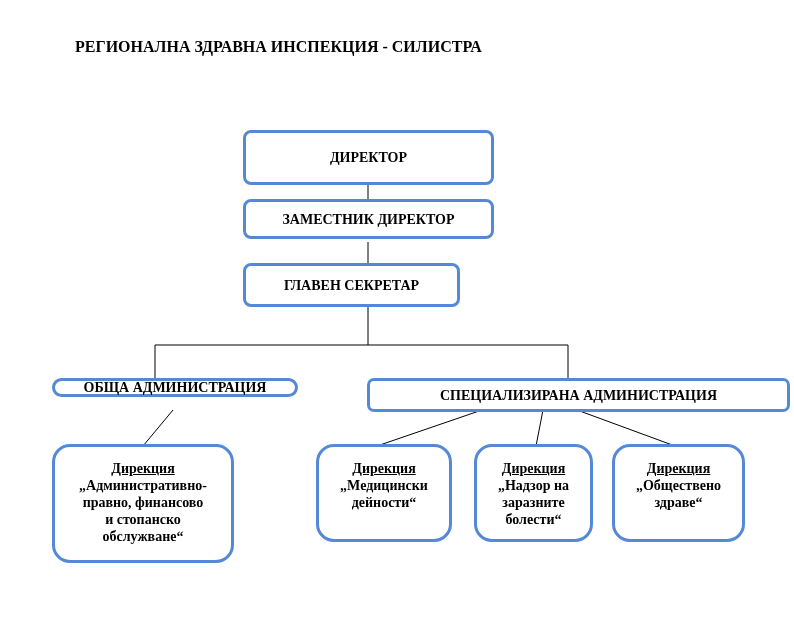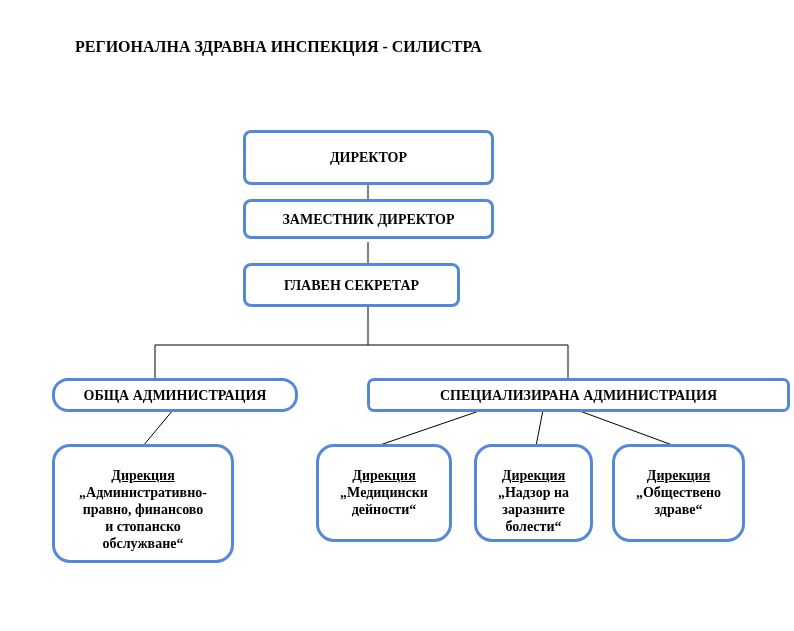--- a/index.html
+++ b/index.html
@@ -5,21 +5,21 @@
     html, body { margin: 0; padding: 0; background: #ffffff; }
     body { width: 794px; height: 631px; position: relative; overflow: hidden;
            font-family: "Liberation Serif", "DejaVu Serif", serif; color: #000; }
     .title { position: absolute; left: 75px; top: 38px; font-size: 16px; font-weight: bold;
              white-space: nowrap; letter-spacing: 0px; }
     .box { position: absolute; box-sizing: border-box; border: 3px solid #5589d8; background: #fff;
            display: flex; flex-direction: column; align-items: center; justify-content: center;
            text-align: center; font-weight: bold; font-size: 14px; line-height: 17px; }
     .box.top { border-radius: 8px; }
     .box.sm { border-radius: 7px; }
-    .box.dir { border-radius: 18px; justify-content: flex-start; padding-top: 20px; }
+    .box.dir { border-radius: 18px; justify-content: flex-start; padding-top: 13px; }
     .u { text-decoration: underline; }
     svg.lines { position: absolute; left: 0; top: 0; }
     svg.lines line { stroke: #000; stroke-width: 1; }
   </style>
 </head>
 <body>
 
 <div class="title">РЕГИОНАЛНА ЗДРАВНА ИНСПЕКЦИЯ - СИЛИСТРА</div>
 
 <svg class="lines" width="794" height="631">
@@ -38,21 +38,21 @@
 <div class="box top" style="left: 243px; top: 130px; width: 251px; height: 55px; border-color: rgb(85, 137, 216);">
   <span>ДИРЕКТОР</span>
 </div>
 <div class="box top" style="left: 243px; top: 199px; width: 251px; height: 40px; border-color: rgb(85, 137, 216);">
   <span>ЗАМЕСТНИК ДИРЕКТОР</span>
 </div>
 <div class="box top" style="left: 243px; top: 263px; width: 217px; height: 44px; border-color: rgb(85, 137, 216);">
   <span>ГЛАВЕН СЕКРЕТАР</span>
 </div>
 
-<div class="box sm" style="left: 52px; top: 378px; width: 246px; height: 34px; border-color: rgb(85, 137, 216); border-radius: 16px;">
+<div class="box sm" style="left: 52px; top: 378px; width: 246px; height: 19px; border-color: rgb(85, 137, 216); border-radius: 16px;">
   <span>ОБЩА АДМИНИСТРАЦИЯ</span>
 </div>
 <div class="box sm" style="left: 367px; top: 378px; width: 423px; height: 34px; border-color: rgb(85, 137, 216);">
   <span>СПЕЦИАЛИЗИРАНА АДМИНИСТРАЦИЯ</span>
 </div>
 
 <div class="box dir" style="left: 52px; top: 444px; width: 182px; height: 119px; border-color: rgb(85, 137, 216);">
   <span class="u">Дирекция</span>
   <span>„Административно-</span>
   <span>правно, финансово</span>

